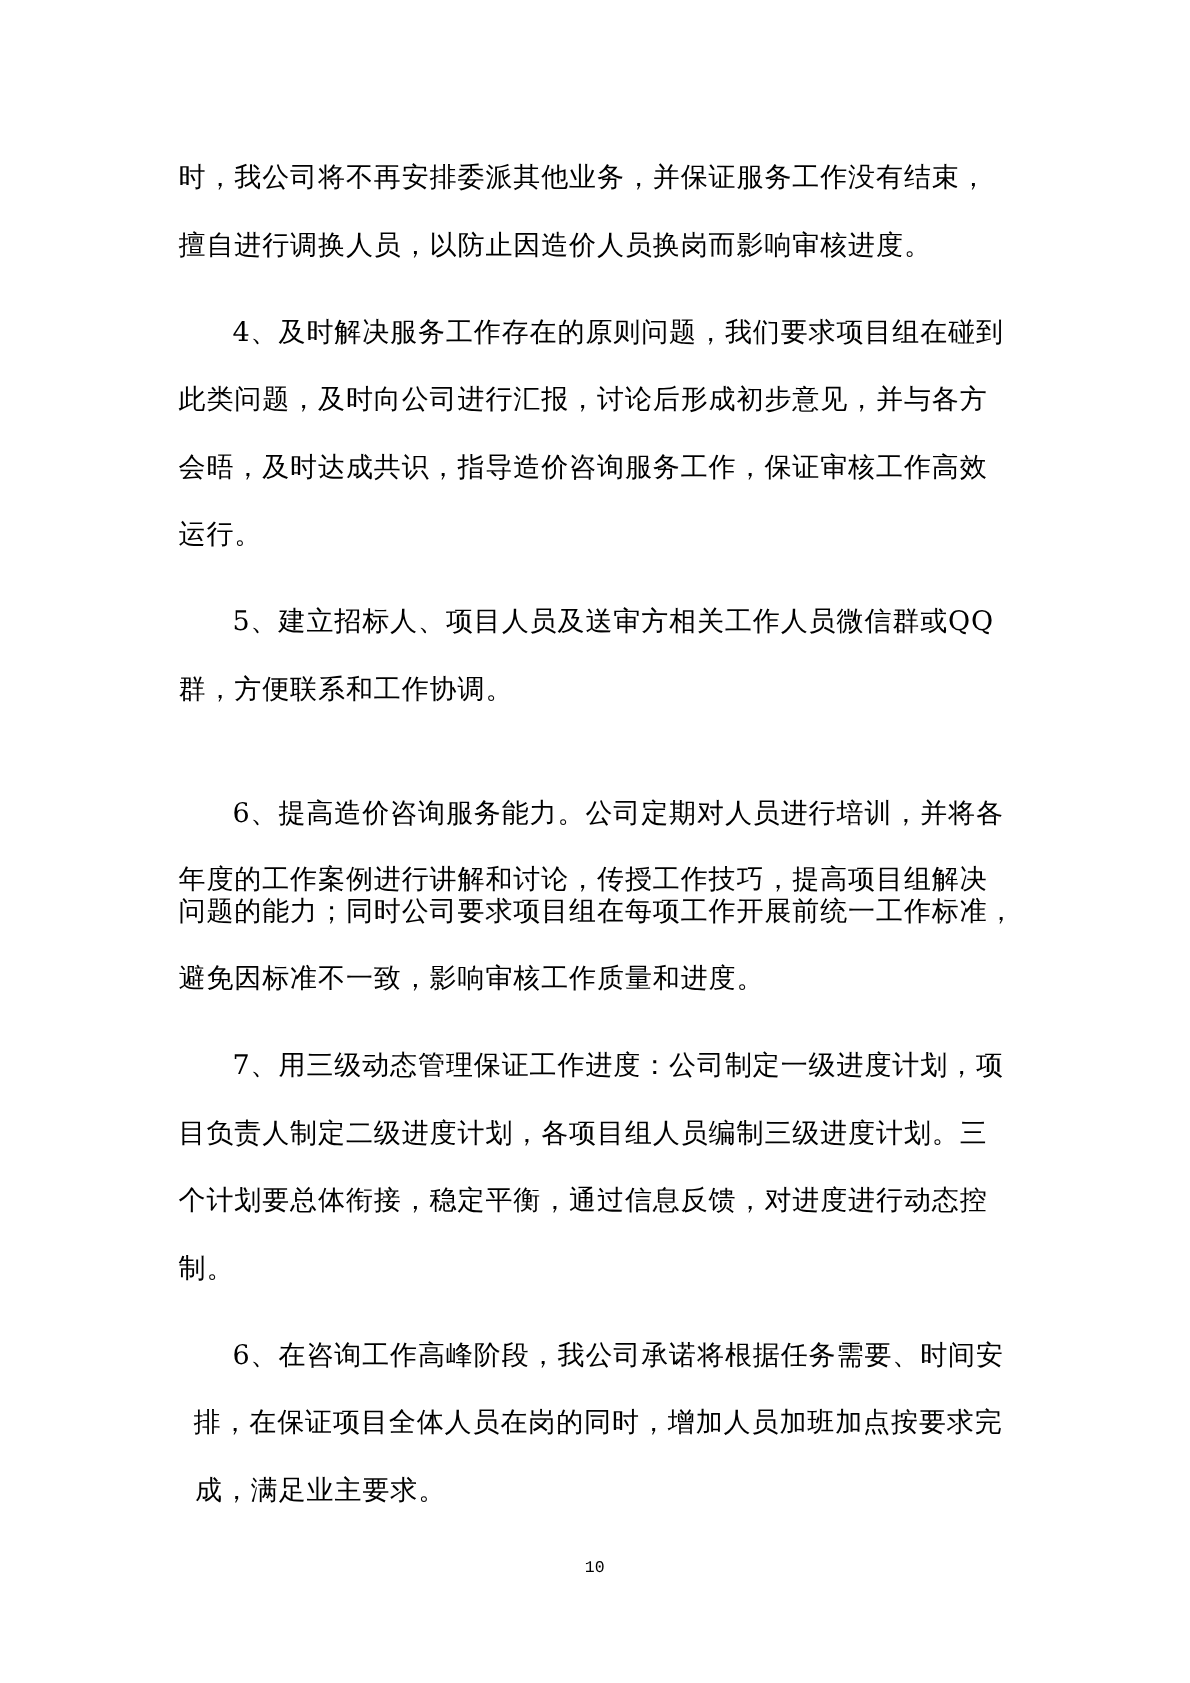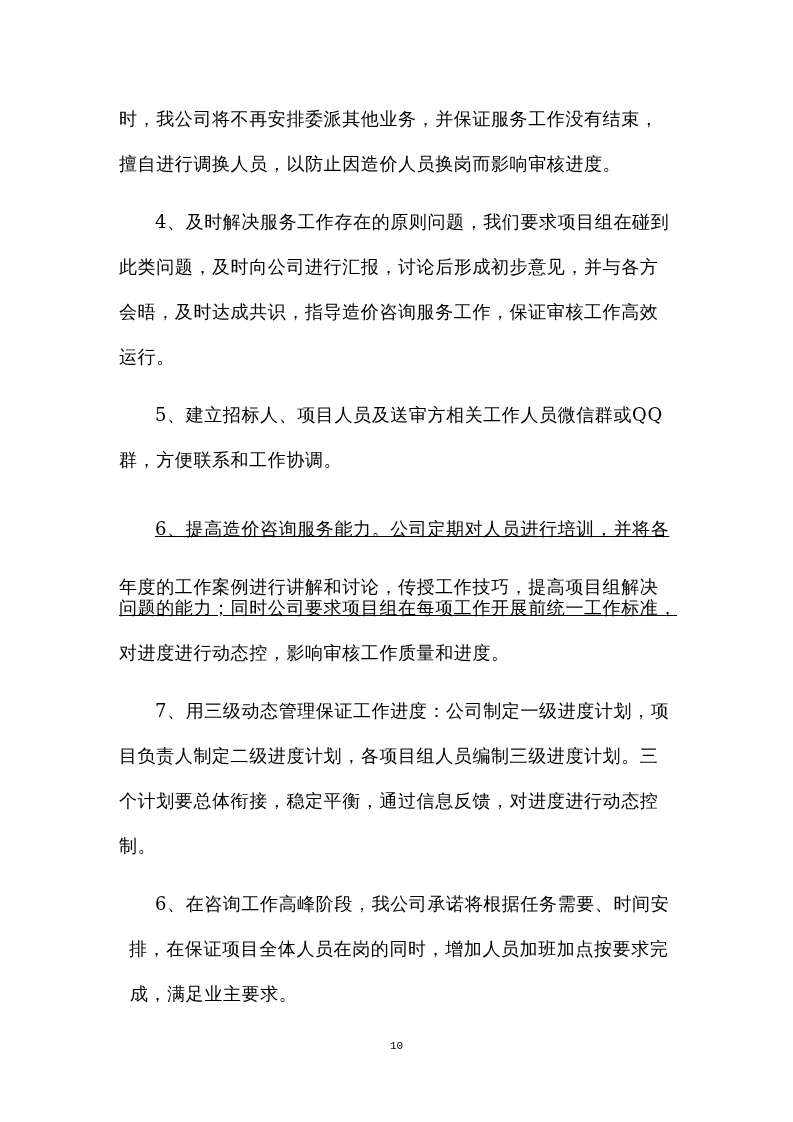--- a/index.html
+++ b/index.html
@@ -18,24 +18,24 @@
 <div class="page">
   <div id="lines">
       <div class="line" style="top: 107px;">时，我公司将不再安排委派其他业务，并保证服务工作没有结束，</div>
       <div class="line" style="top: 152px;">擅自进行调换人员，以防止因造价人员换岗而影响审核进度。</div>
       <div class="line indent" style="top: 210px;">4、及时解决服务工作存在的原则问题，我们要求项目组在碰到</div>
       <div class="line" style="top: 255px;">此类问题，及时向公司进行汇报，讨论后形成初步意见，并与各方</div>
       <div class="line" style="top: 300px;">会晤，及时达成共识，指导造价咨询服务工作，保证审核工作高效</div>
       <div class="line" style="top: 345px;">运行。</div>
       <div class="line indent" style="top: 403px;">5、建立招标人、项目人员及送审方相关工作人员微信群或QQ</div>
       <div class="line" style="top: 448px;">群，方便联系和工作协调。</div>
-      <div class="line indent" style="top: 517px; text-decoration: underline;">6、提高造价咨询服务能力。公司定期对人员进行培训，并将各</div>
+      <div class="line indent" style="top: 531px;">6、提高造价咨询服务能力。公司定期对人员进行培训，并将各</div>
       <div class="line" style="top: 551px; margin-top: 24px;">年度的工作案例进行讲解和讨论，传授工作技巧，提高项目组解决</div>
-      <div class="line" style="top: 596px; text-decoration: underline;">问题的能力；同时公司要求项目组在每项工作开展前统一工作标准，</div>
-      <div class="line" style="top: 641px;">对进度进行动态控，影响审核工作质量和进度。</div>
+      <div class="line" style="top: 596px;">问题的能力；同时公司要求项目组在每项工作开展前统一工作标准，</div>
+      <div class="line" style="top: 641px;">避免因标准不一致，影响审核工作质量和进度。</div>
       <div class="line indent" style="top: 699px;">7、用三级动态管理保证工作进度：公司制定一级进度计划，项</div>
       <div class="line" style="top: 744px;">目负责人制定二级进度计划，各项目组人员编制三级进度计划。三</div>
       <div class="line" style="top: 789px;">个计划要总体衔接，稳定平衡，通过信息反馈，对进度进行动态控</div>
       <div class="line" style="top: 834px;">制。</div>
       <div class="line indent" style="top: 892px;">6、在咨询工作高峰阶段，我公司承诺将根据任务需要、时间安</div>
       <div class="line" style="top: 937px; margin-left: 10px;">排，在保证项目全体人员在岗的同时，增加人员加班加点按要求完</div>
       <div class="line" style="top: 982px; margin-left: 11px;">成，满足业主要求。</div>
     </div>
   <div class="page-number">10</div>
 </div>

